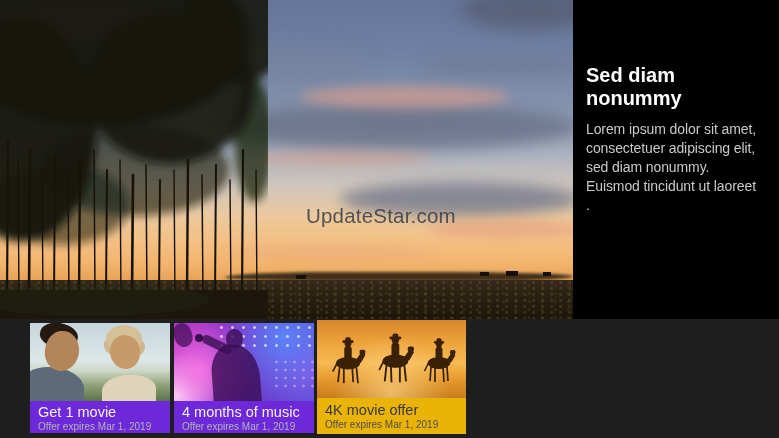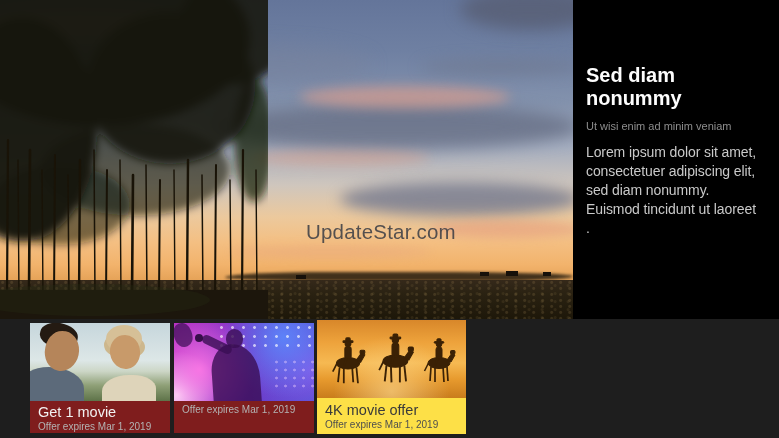--- a/index.html
+++ b/index.html
@@ -24,21 +24,21 @@
   .c3{left:300px;top:86px;width:210px;height:22px;background:rgba(232,160,138,.6);filter:blur(6px);}
   .c4{left:340px;top:182px;width:240px;height:34px;background:rgba(104,112,138,.72);filter:blur(7px);}
   .c5{left:430px;top:220px;width:150px;height:18px;background:rgba(229,154,124,.55);filter:blur(5px);}
   .c6{left:230px;top:246px;width:200px;height:12px;background:rgba(232,168,126,.5);filter:blur(5px);}
   .c7{left:460px;top:-12px;width:140px;height:42px;background:rgba(88,95,118,.85);filter:blur(8px);}
   .c8{left:130px;top:44px;width:240px;height:40px;background:rgba(120,130,155,.5);filter:blur(9px);}
   .c9{left:420px;top:58px;width:160px;height:18px;background:rgba(110,118,140,.5);filter:blur(7px);}
   .c10{left:250px;top:150px;width:180px;height:16px;background:rgba(226,158,130,.45);filter:blur(6px);}
 
   .watermark{
-    position:absolute;left:306px;top:220px;z-index:2;
+    position:absolute;left:306px;top:204px;z-index:2;
     font-size:20.5px;color:#2e3440;opacity:.8;letter-spacing:.2px;
   }
 
   .treeline{
     position:absolute;left:225px;right:0;top:272px;height:9px;z-index:3;
     background:#241c10;border-radius:40% 55% 30% 45%/80% 60% 70% 50%;
     filter:blur(1.5px);opacity:.85;
   }
   .speck{position:absolute;background:#16100a;z-index:4;filter:blur(.4px);}
   .sp1{left:480px;top:272px;width:9px;height:4px;}
@@ -66,24 +66,24 @@
   .info-subtitle{font-size:11px;color:#8d8d8d;margin:0 0 11px 0;}
   .info-body{font-size:14px;color:#c9c9c9;line-height:1.36;margin:0;width:177px;letter-spacing:-.1px;}
 
   
   .bottom-bar{position:absolute;left:0;top:319px;width:779px;height:119px;background:#1e1e1e;}
   .card{position:absolute;display:flex;flex-direction:column;overflow:hidden;cursor:pointer;}
   .card-movie{left:30px;top:4px;width:140px;height:110px;}
   .card-music{left:174px;top:4px;width:140px;height:110px;}
   .card-4k{left:317px;top:1px;width:149px;height:114px;}
   .card-image{position:relative;flex:1;overflow:hidden;}
-  .card-label{height:29px;background:#7f1d1d;padding:3px 8px 0 8px;box-sizing:content-box;}
+  .card-label{height:29px;background:#6d28d9;padding:3px 8px 0 8px;box-sizing:content-box;}
   .card-title{font-size:14.5px;color:#f2f2f2;line-height:1.15;white-space:nowrap;}
   .card-sub{font-size:10px;color:#b3b3b3;white-space:nowrap;}
-  .card.selected .card-label{background:#fde047;height:32px;padding-top:4px;}
+  .card.selected .card-label{background:#eab308;height:32px;padding-top:4px;}
   .card.selected .card-title{color:#3a3a3a;}
   .card.selected .card-sub{color:#4e4e4e;}
 
   
   .img-family{background:linear-gradient(180deg,#c6d6dc 0%,#dde7e7 48%,#ccd6c6 62%,#8fa077 80%,#5e7349 100%);}
   .img-family .shape{position:absolute;}
   .man-body{left:-10px;bottom:-6px;width:64px;height:40px;background:#5c6a7a;border-radius:45% 55% 0 0;}
   .man-hair{left:10px;top:0px;width:38px;height:24px;background:#241a12;border-radius:50% 50% 42% 42%;transform:rotate(10deg);}
   .man-face{left:15px;top:8px;width:34px;height:40px;background:#b5855a;border-radius:48% 52% 50% 50%;transform:rotate(12deg);}
   .boy-hair{left:76px;top:2px;width:36px;height:28px;background:#d6c097;border-radius:50%;
@@ -189,21 +189,20 @@
         <line x1="243" y1="150" x2="242" y2="300" stroke-width="2.2"></line>
         <line x1="256" y1="170" x2="257" y2="298" stroke-width="1.4"></line>
       </g>
       <rect x="0" y="290" width="268" height="29" fill="#1c160c"></rect>
       <ellipse cx="90" cy="300" rx="120" ry="16" fill="#262c15" opacity=".35"></ellipse>
     </svg>
   </div>
 
   <aside class="info-panel">
     <h1 class="info-title">Sed diam nonummy</h1>
-    <div class="info-subtitle">Ut wisi enim ad minim veniam</div>
     <p class="info-body">Lorem ipsum dolor sit amet, consectetuer adipiscing elit, sed diam nonummy. Euismod tincidunt ut laoreet .</p>
   </aside>
 
   <div class="bottom-bar">
 
     <div class="card card-movie">
       <div class="card-image img-family">
         <div class="shape man-body"></div>
         <div class="shape man-hair"></div>
         <div class="shape man-face"></div>
@@ -221,20 +220,21 @@
       <div class="card-image img-music">
         <div class="light-dots"></div>
         <div class="light-dots2"></div>
         <div class="singer singer-body"></div>
         <div class="singer singer-head"></div>
         <div class="singer singer-arm"></div>
         <div class="singer-mic singer"></div>
         <div class="singer-hand"></div>
       </div>
       <div class="card-label">
+        <div class="card-title">4 months of music</div>
         <div class="card-sub">Offer expires Mar 1, 2019</div>
       </div>
     </div>
 
     <div class="card card-4k selected">
       <div class="card-image img-horsemen">
         <svg width="149" height="82" viewBox="0 0 149 82">
           <g fill="#3a2105" stroke="#3a2105">
 
             <g transform="translate(10,16) scale(1.05)">

